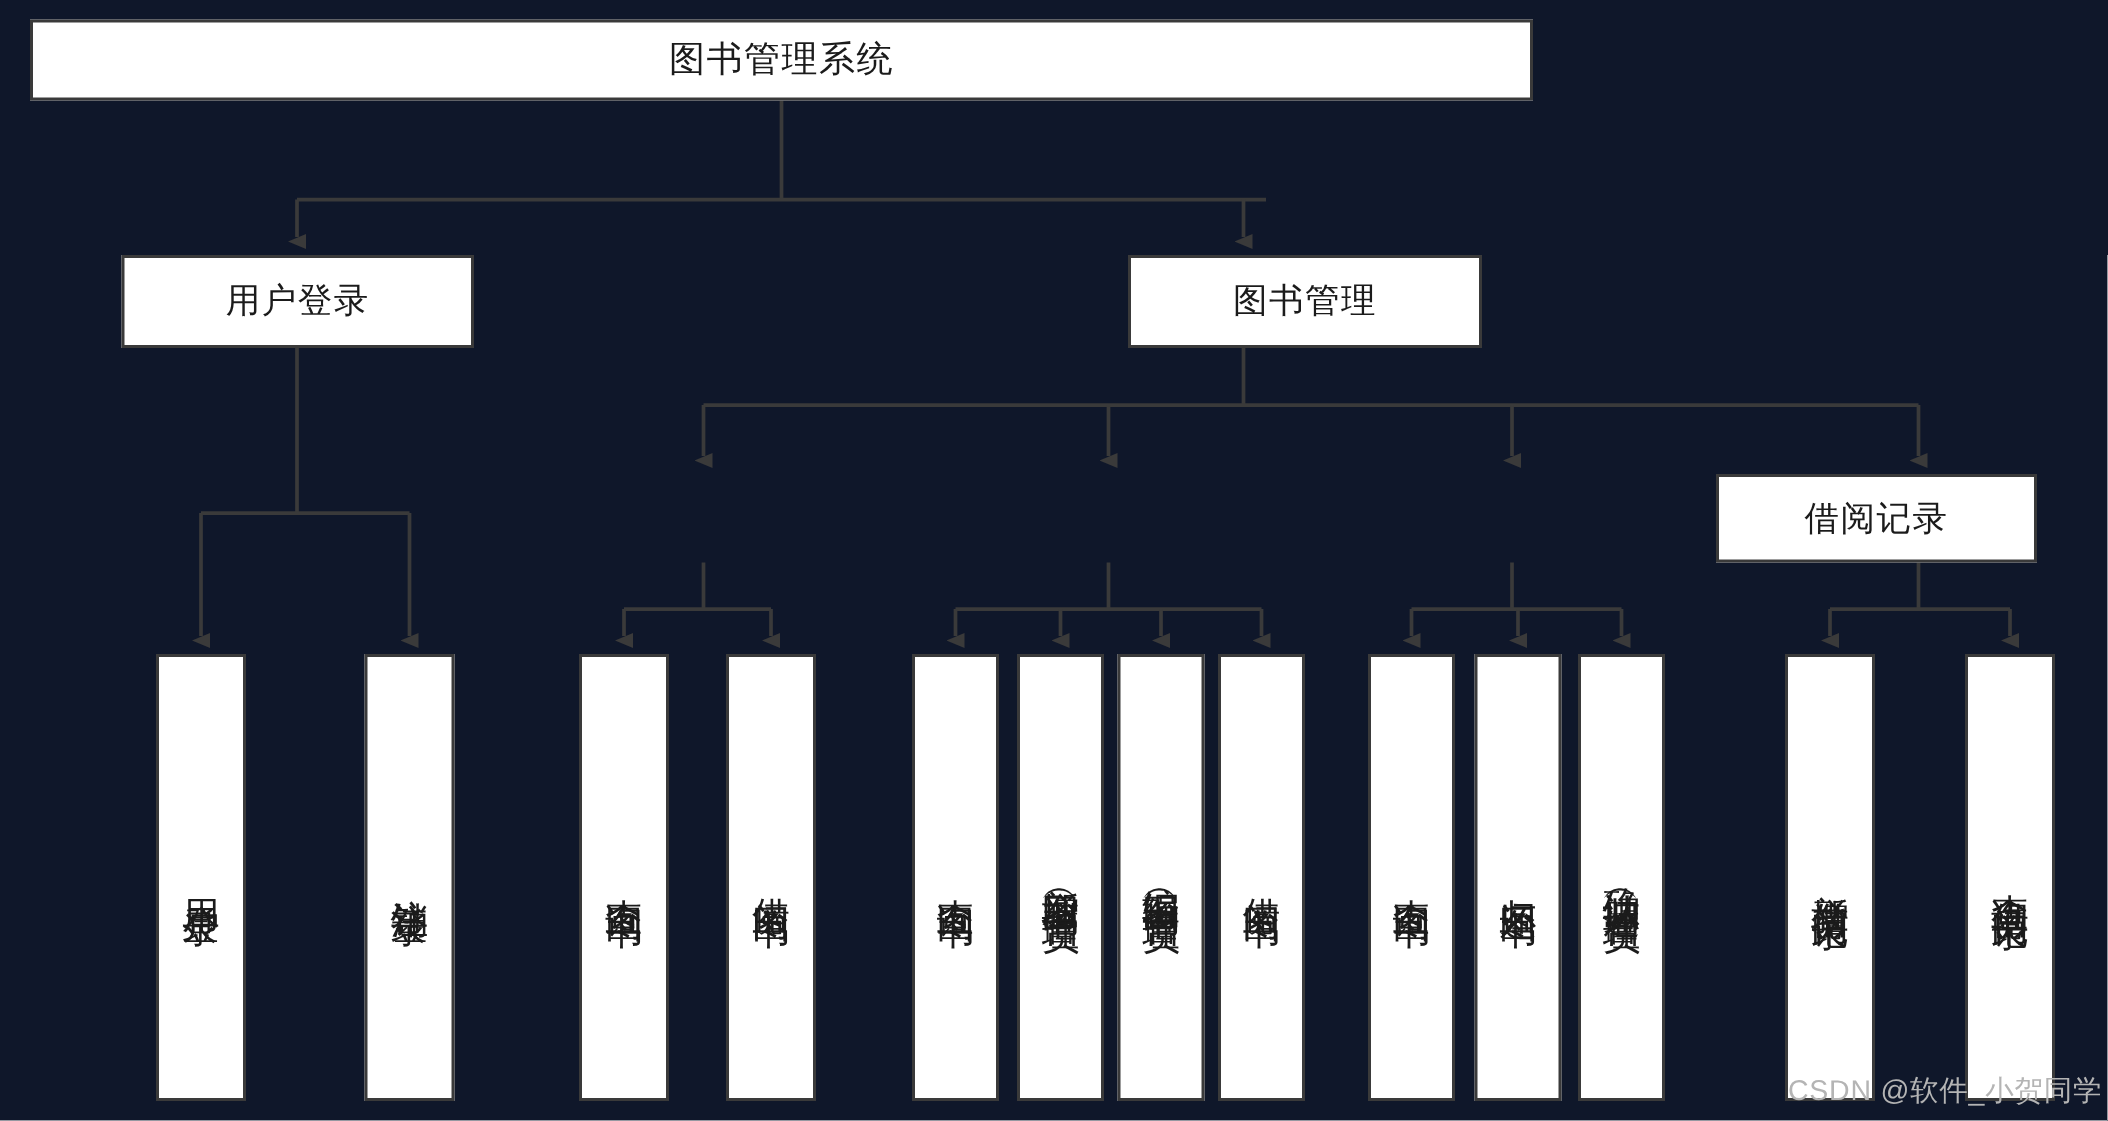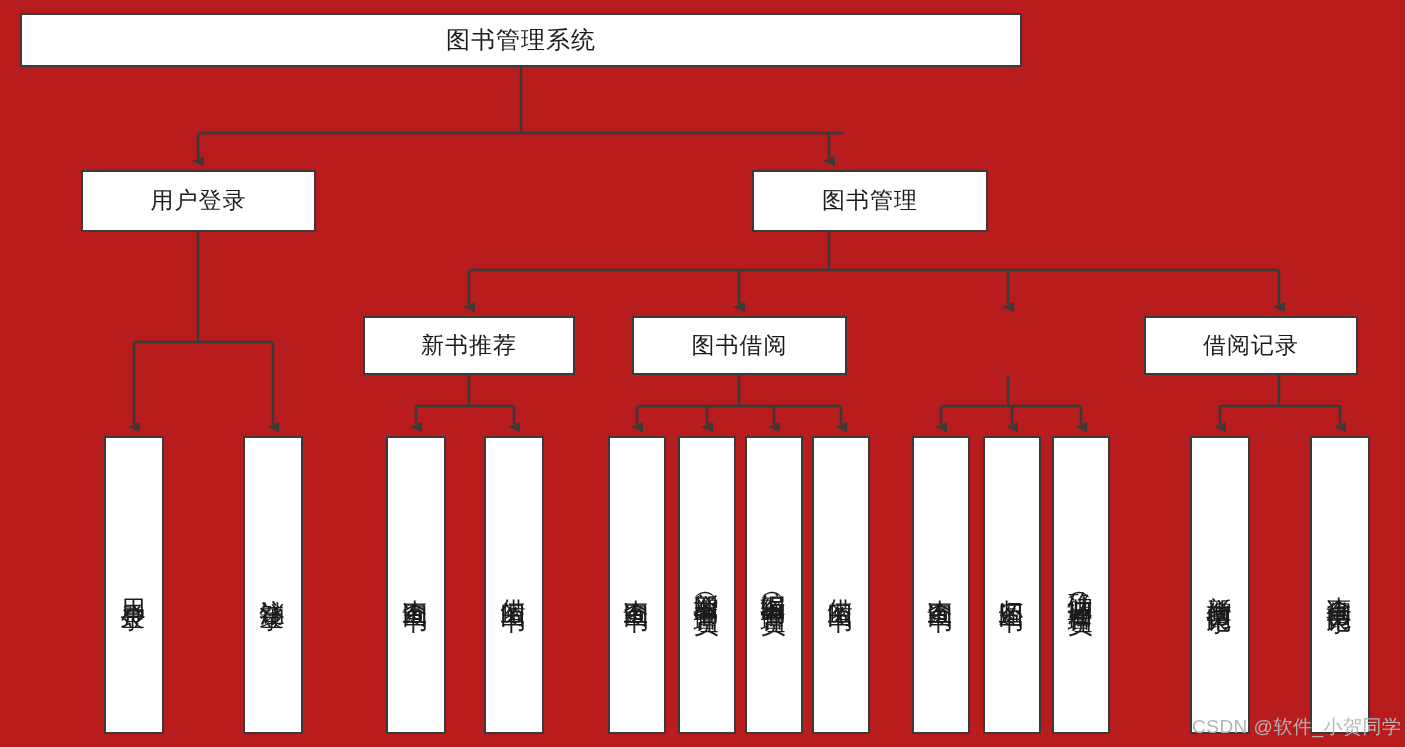--- a/index.html
+++ b/index.html
@@ -7,21 +7,21 @@
     padding: 0;
     background: #ffffff;
   }
   body {
     font-family: "Liberation Sans", "DejaVu Sans", sans-serif;
   }
   #canvas {
     position: relative;
     width: 1405px;
     height: 747px;
-    background: #b91c1c;
+    background: #0f172a;
     overflow: hidden;
   }
   svg.edges {
     position: absolute;
     left: 0;
     top: 0;
     width: 1405px;
     height: 747px;
     pointer-events: none;
   }
@@ -121,22 +121,20 @@
       <path d="M1220,406 L1220,424" marker-end="url(#arrow)"></path>
       <path d="M1340,406 L1340,424" marker-end="url(#arrow)"></path>
     </g>
   </svg>
 
   <div class="node horiz root" style="left:20px;top:13px;width:1002px;height:54px;">图书管理系统</div>
 
   <div class="node horiz" style="left:81px;top:170px;width:235px;height:62px;">用户登录</div>
   <div class="node horiz" style="left:752px;top:170px;width:236px;height:62px;">图书管理</div>
 
-  <div class="node horiz" style="left:363px;top:316px;width:212px;height:59px;">新书推荐</div>
-  <div class="node horiz" style="left:632px;top:316px;width:215px;height:59px;">图书借阅</div>
   <div class="node horiz" style="left:1144px;top:316px;width:214px;height:59px;">借阅记录</div>
 
   <div class="node vert" style="left:104px;top:436px;width:60px;height:298px;">
     <span class="vtext">用户登录</span>
   </div>
   <div class="node vert" style="left:243px;top:436px;width:60px;height:298px;">
     <span class="vtext">注销登录</span>
   </div>
   <div class="node vert" style="left:386px;top:436px;width:60px;height:298px;">
     <span class="vtext">查询图书</span>

